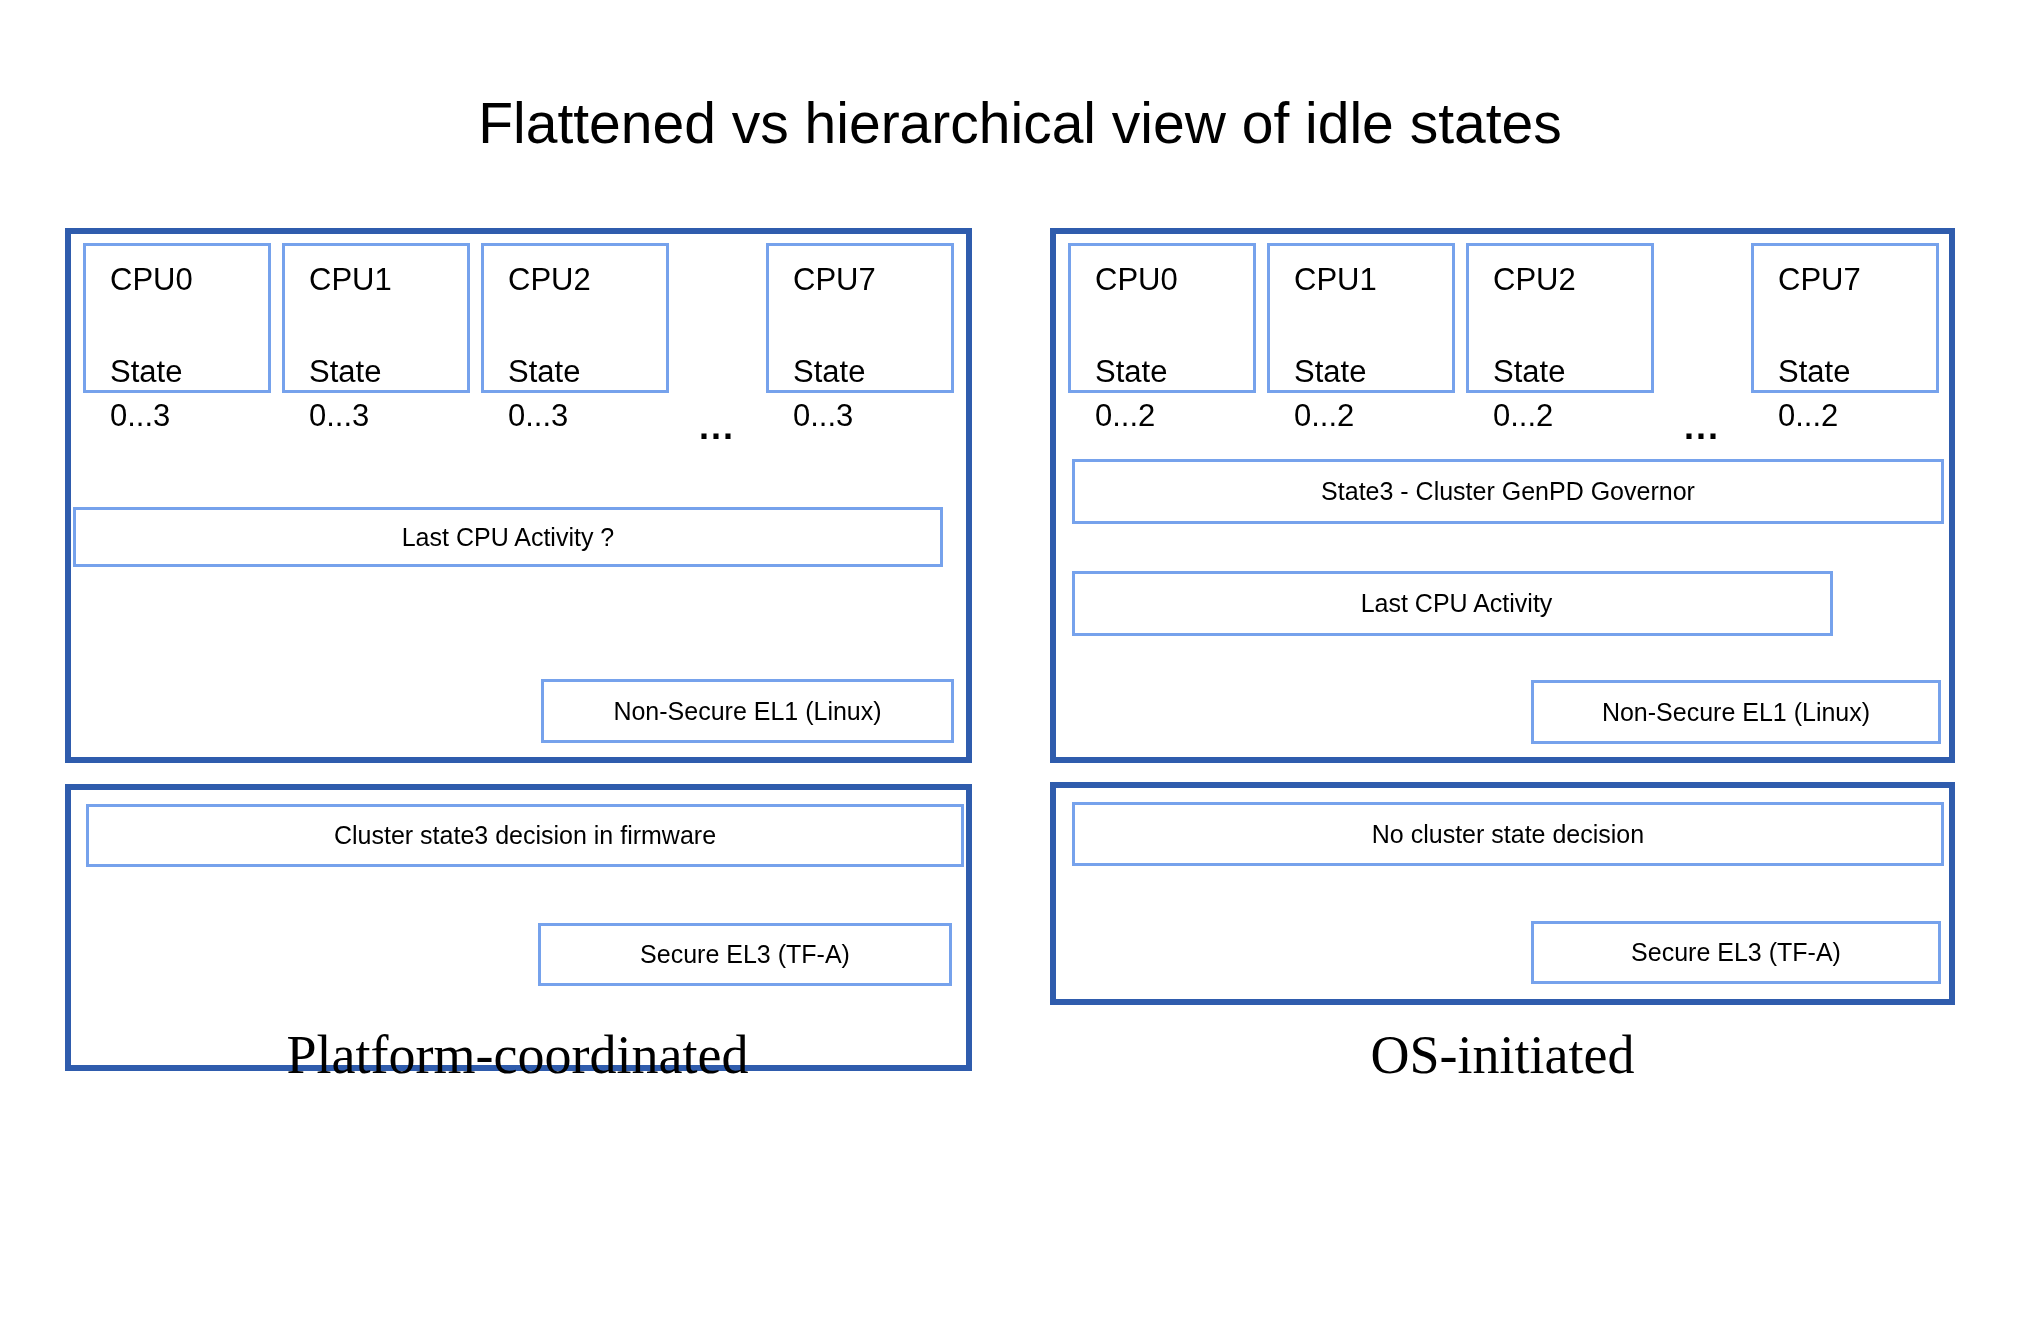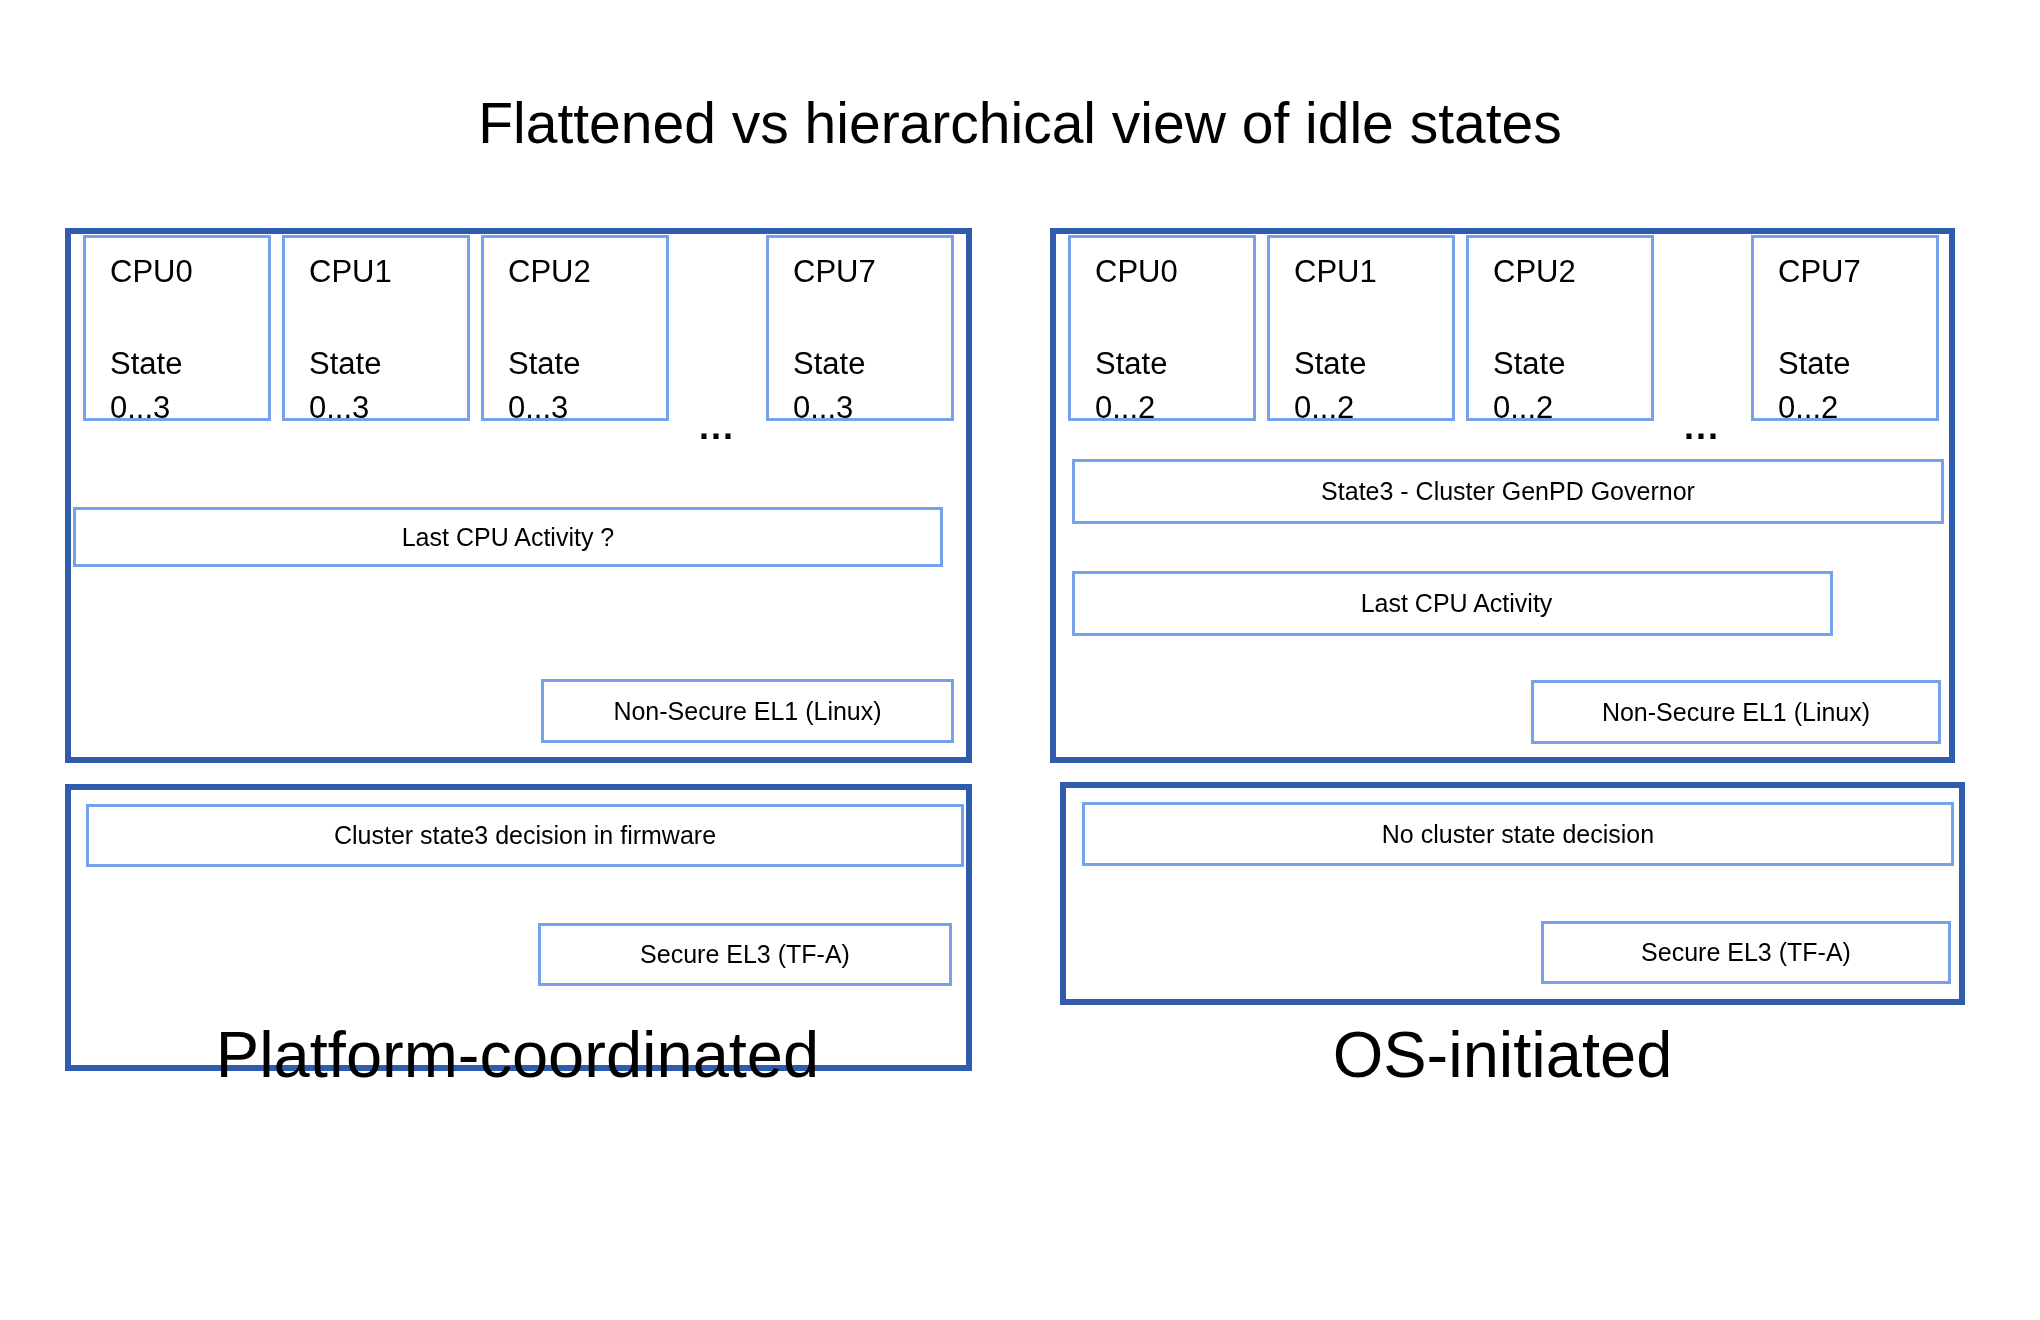--- a/index.html
+++ b/index.html
@@ -28,38 +28,38 @@
   }
   .panel {
     position: absolute;
     border: 6px solid var(--panel-border);
     background: var(--background);
     box-sizing: border-box;
   }
   #panel-left-top    { left: 65px;   top: 228px; width: 907px; height: 535px; }
   #panel-right-top   { left: 1050px; top: 228px; width: 905px; height: 535px; }
   #panel-left-bottom { left: 65px;   top: 784px; width: 907px; height: 287px; }
-  #panel-right-bottom{ left: 1050px; top: 782px; width: 905px; height: 223px; margin-left: 10px; }
+  #panel-right-bottom{ left: 1050px; top: 782px; width: 905px; height: 223px; }
 
   .lbox {
     position: absolute;
     border: 3px solid var(--box-border);
     box-sizing: border-box;
     display: flex;
     align-items: center;
     justify-content: center;
     font-size: 25px;
     background: var(--background);
     white-space: nowrap;
   }
   .cpu-box {
     position: absolute;
-    top: 1px;
+    top: 9px;
     width: 188px;
-    height: 186px;
+    height: 150px;
     border: 3px solid var(--box-border);
     box-sizing: border-box;
     padding: 14px 0 0 24px;
     font-size: 31px;
     background: var(--background);
   }
   .cpu-name  { line-height: 40px; }
   .cpu-state { margin-top: 50px; line-height: 44px; }
   .cpu-pos-0 { left: 12px; }
   .cpu-pos-1 { left: 211px; }
@@ -84,23 +84,24 @@
   .box-decision-left  { left: 15px;  top: 14px;  width: 878px; height: 63px; }
   .box-secure-left    { left: 467px; top: 133px; width: 414px; height: 63px; }
   .box-decision-right { left: 16px;  top: 14px;  width: 872px; height: 64px; }
   .box-secure-right   { left: 475px; top: 133px; width: 410px; height: 63px; }
 
   .caption {
     position: absolute;
     top: 1022px;
     width: 905px;
     text-align: center;
-    font-size: 65px;
+    font-size: 54px;
     line-height: 66px;
     white-space: nowrap;
+    font-family: Liberation Serif, serif;
   }
   #caption-left  { left: 65px; }
   #caption-right { left: 1050px; }
 </style>
 </head>
 <body>
 
 <div class="canvas">
 
   <div class="title">Flattened vs hierarchical view of idle states</div>

